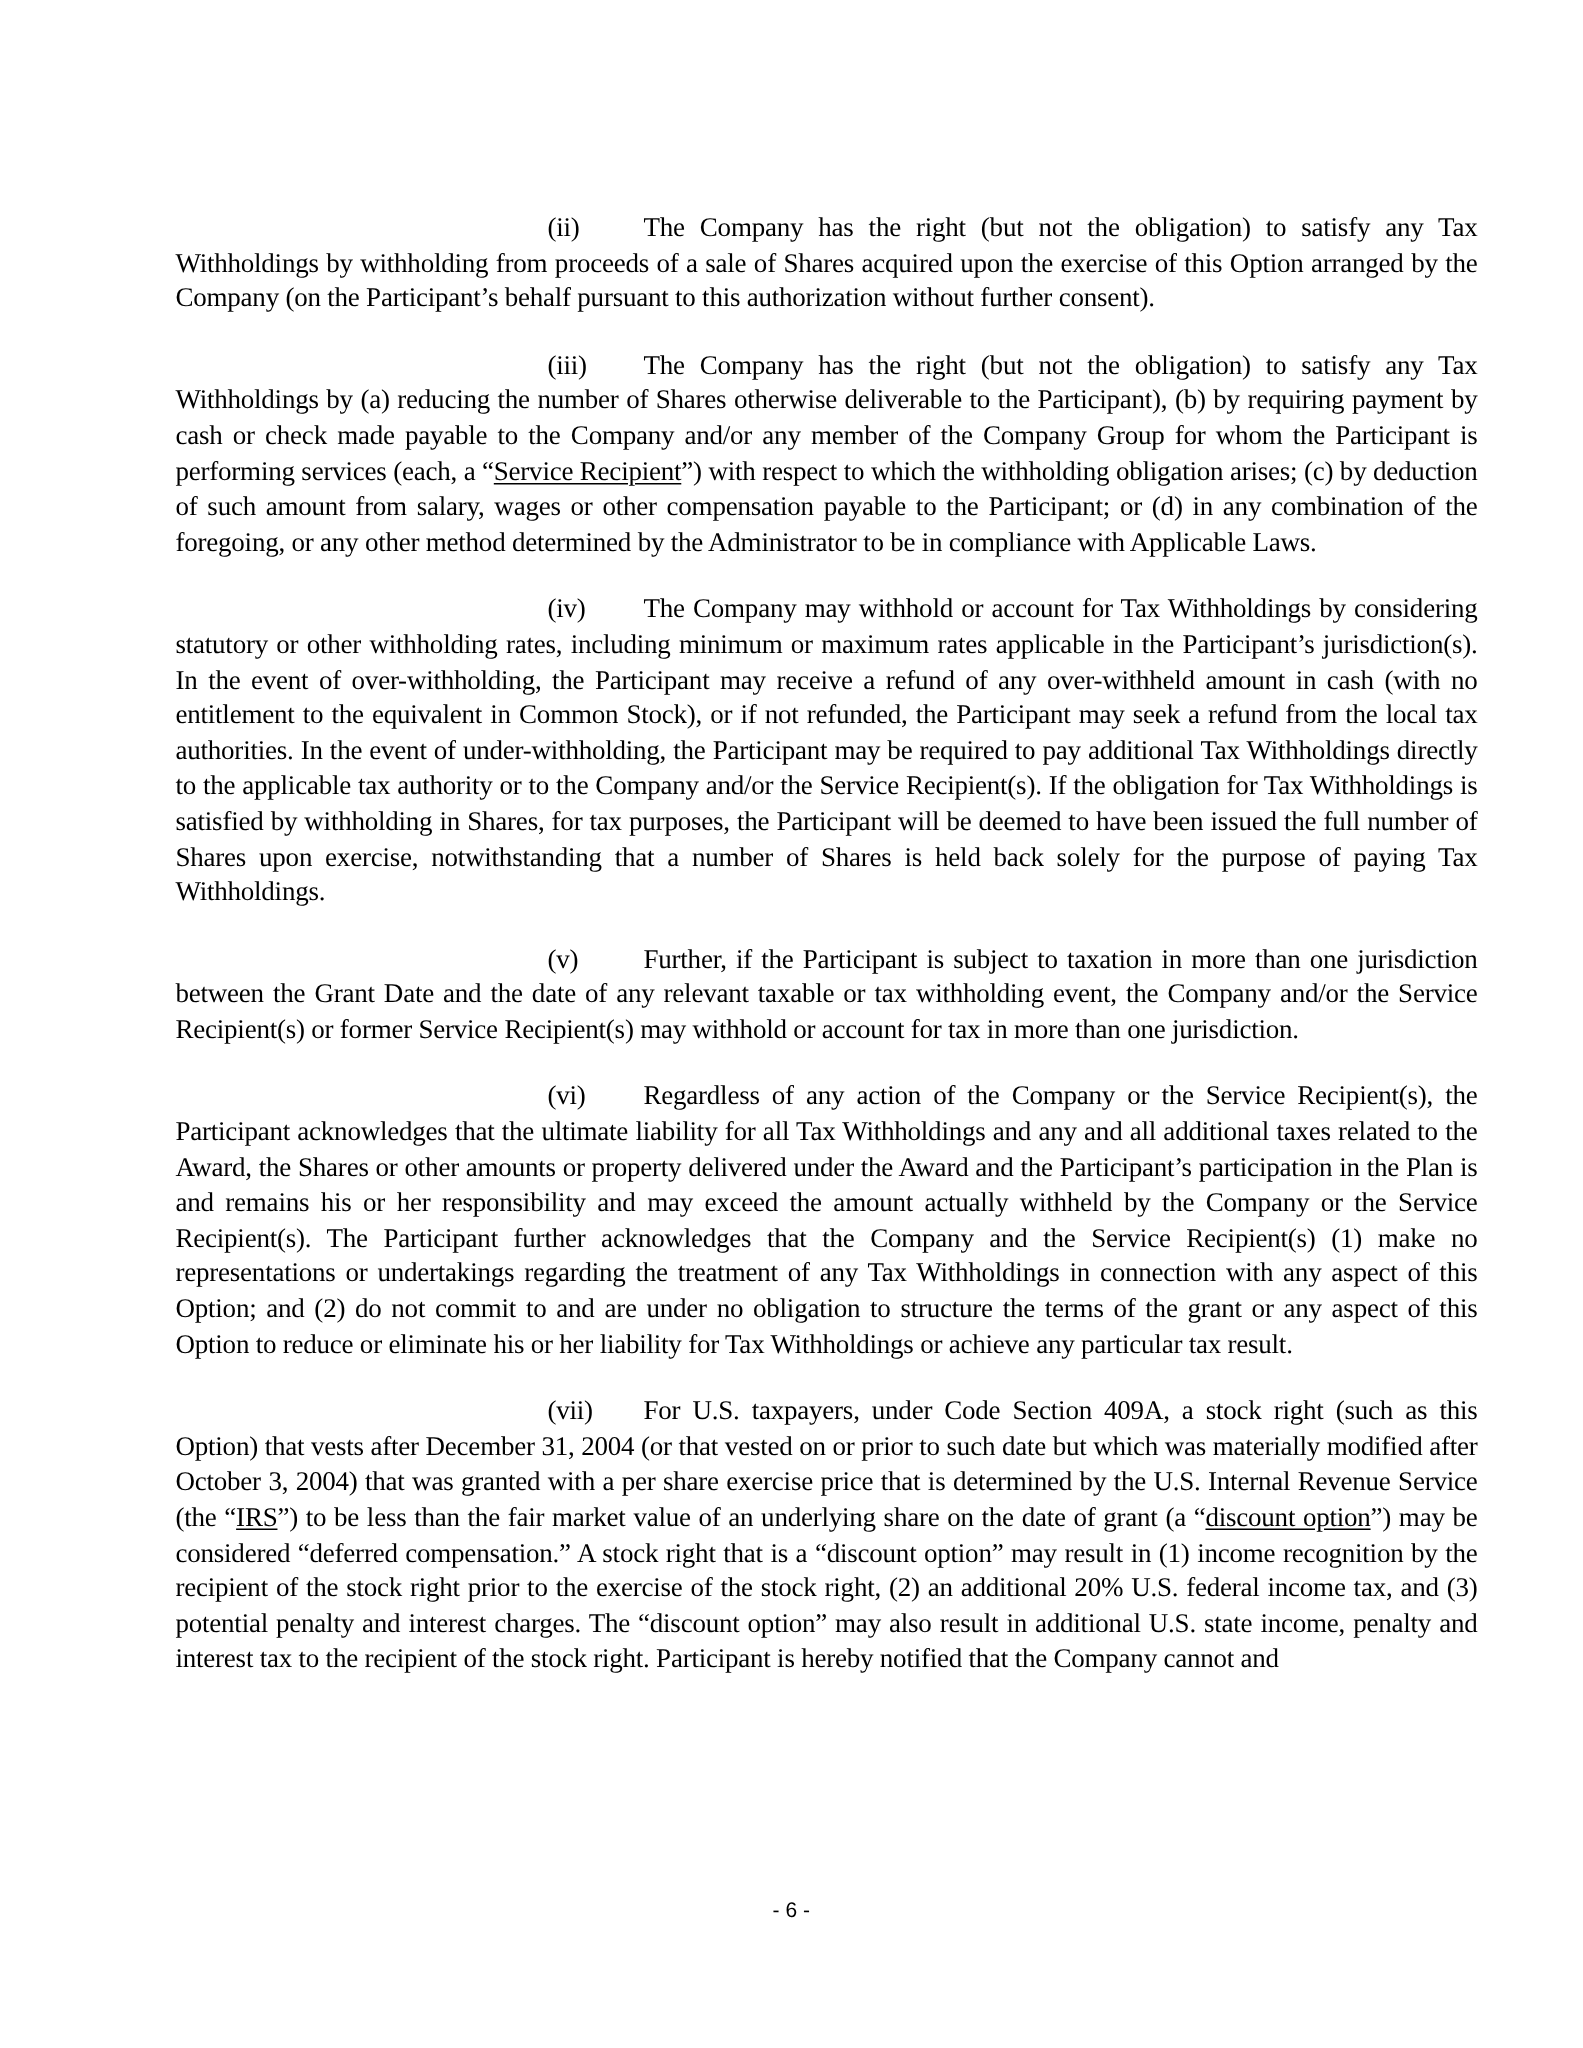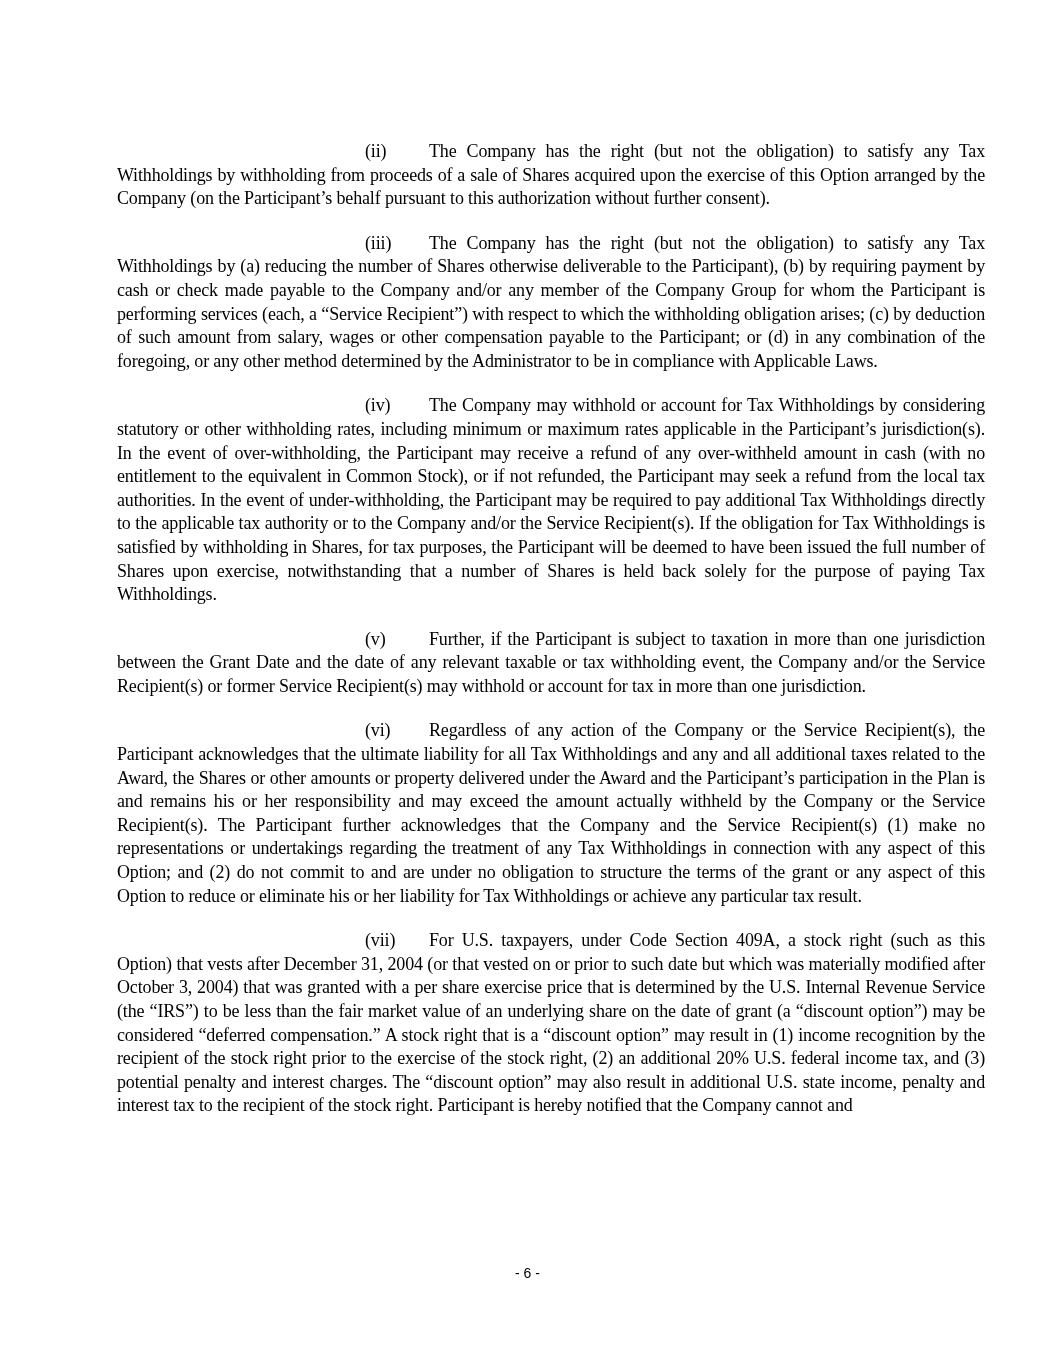--- a/index.html
+++ b/index.html
@@ -32,20 +32,21 @@
     }
     .lead {
       display: inline-block;
       width: 248px;
     }
     .num {
       display: inline-block;
       width: 64px;
     }
     .u {
+      text-decoration: underline;
       text-underline-offset: 2px;
     }
     .footer {
       position: absolute;
       left: 0;
       width: 1055px;
       top: 1265px;
       text-align: center;
       font-family: "Liberation Sans", sans-serif;
       font-size: 14px;

